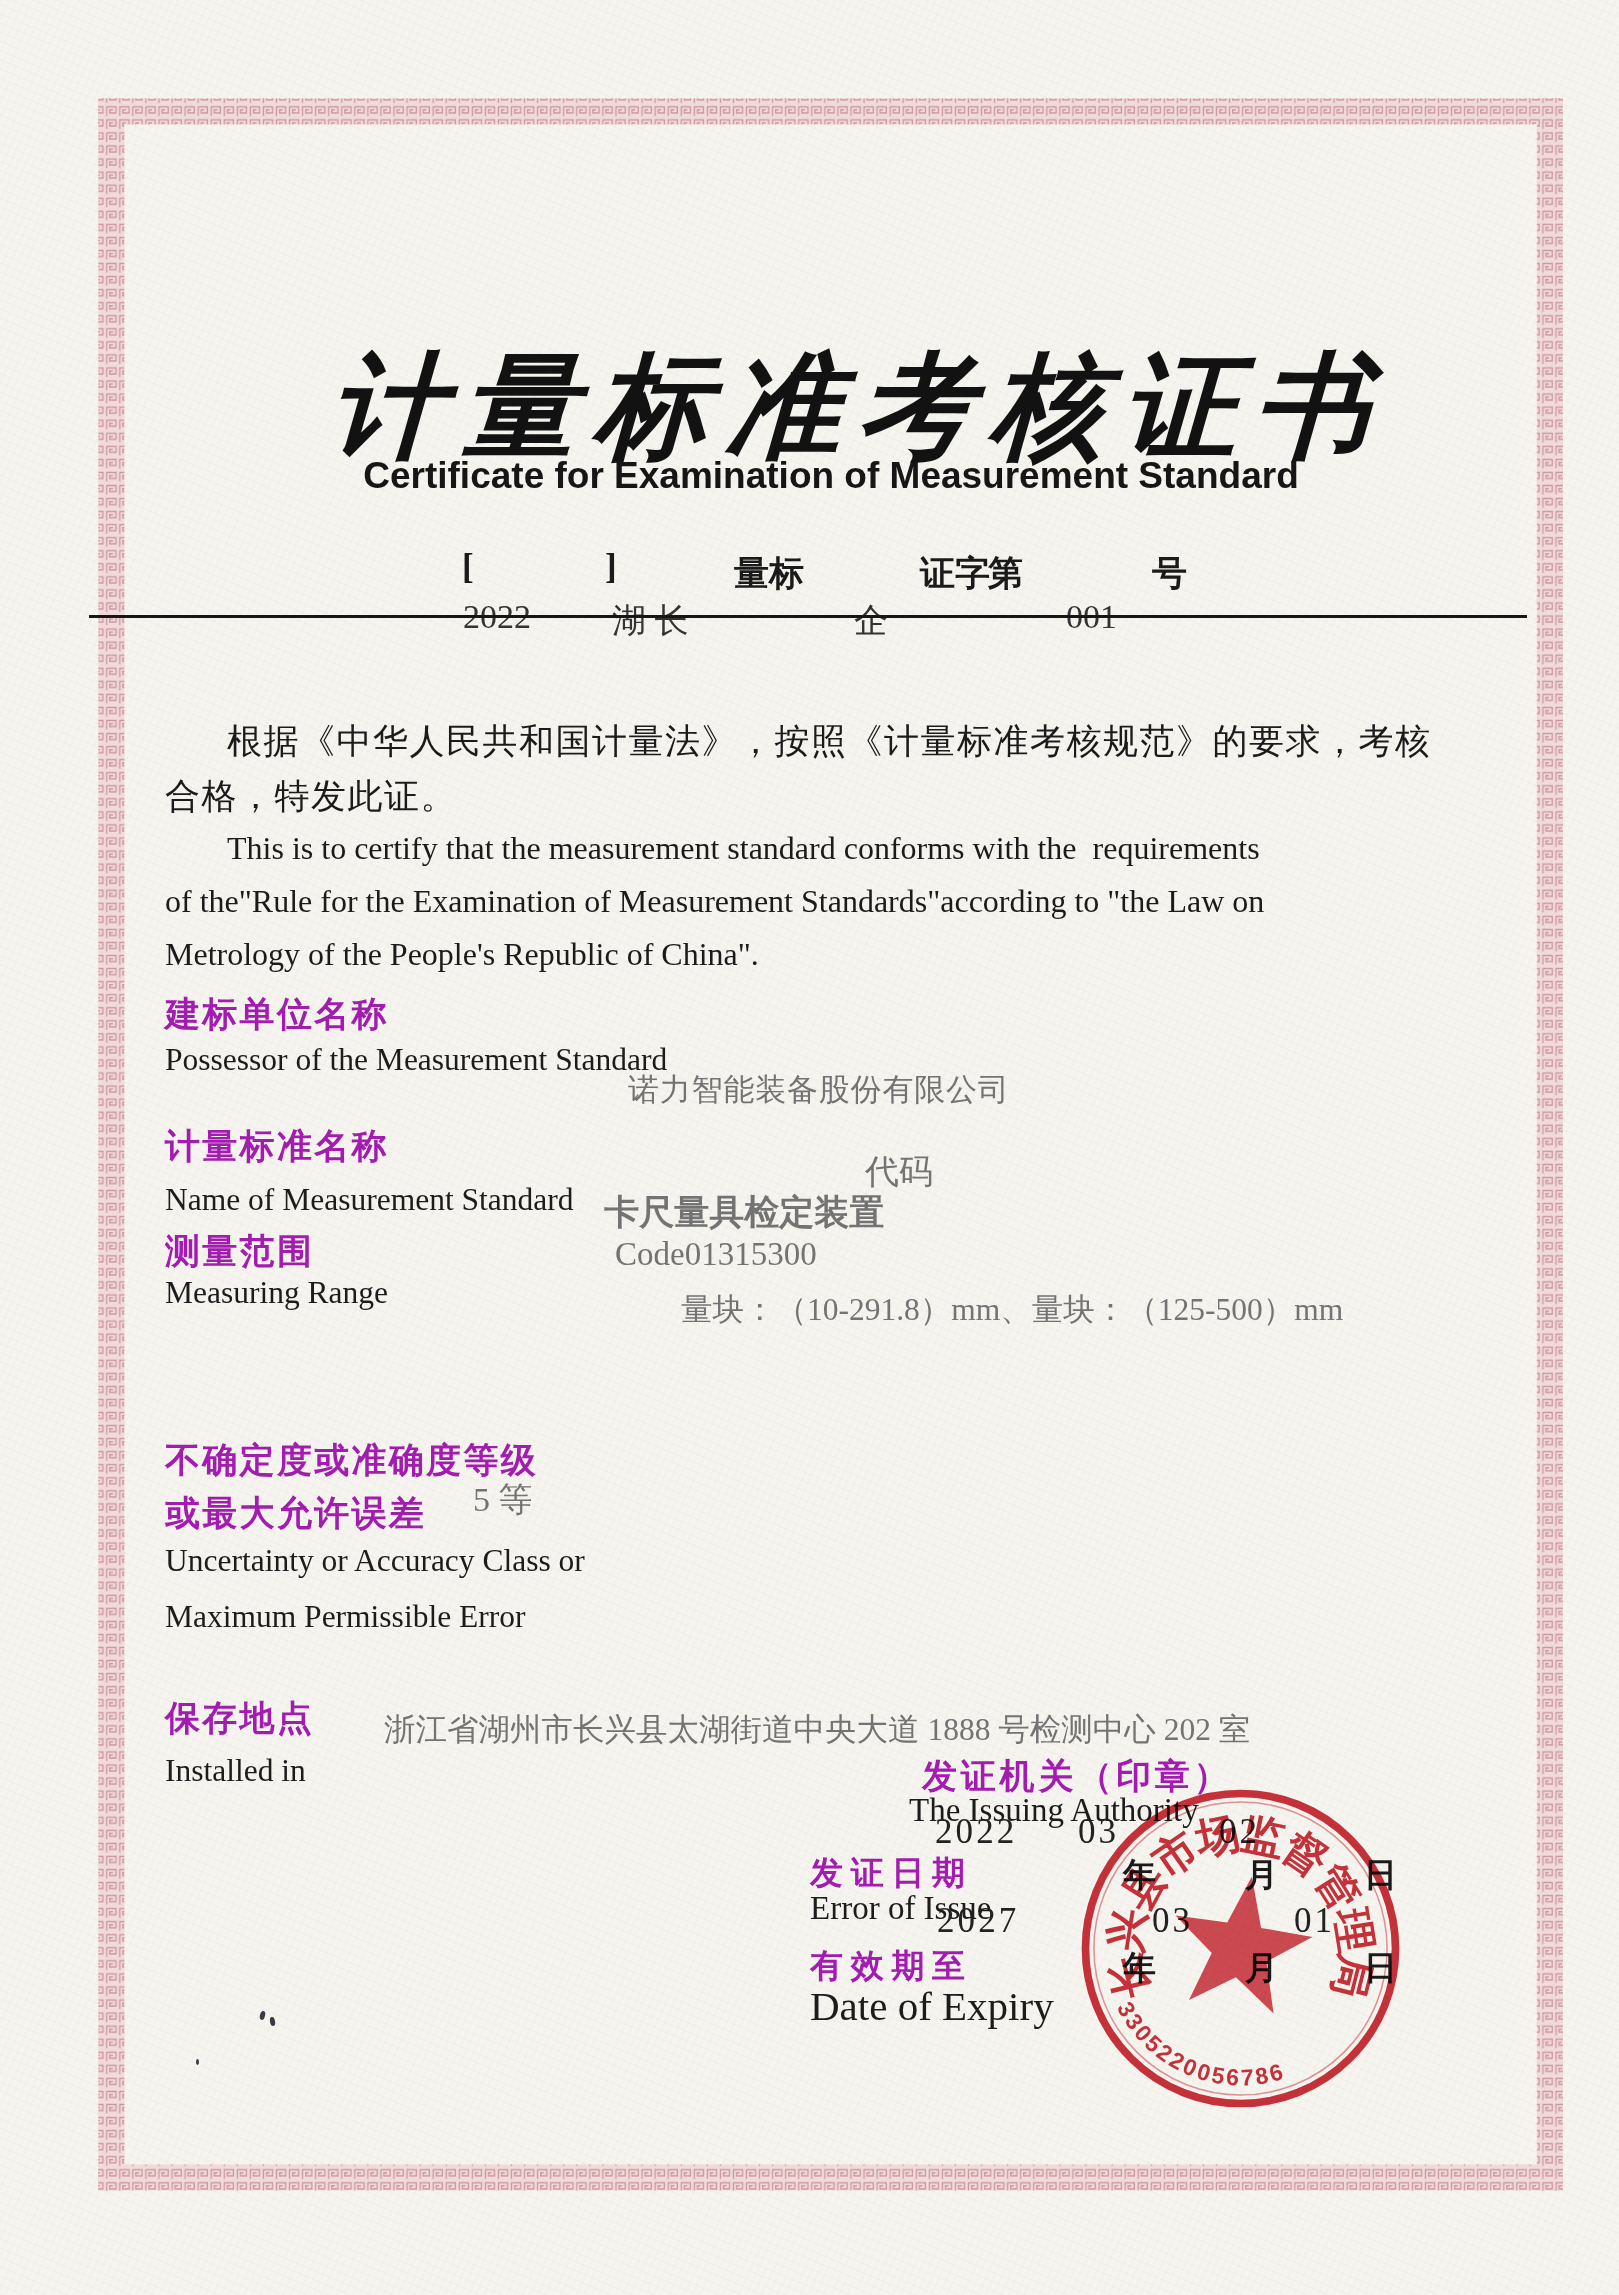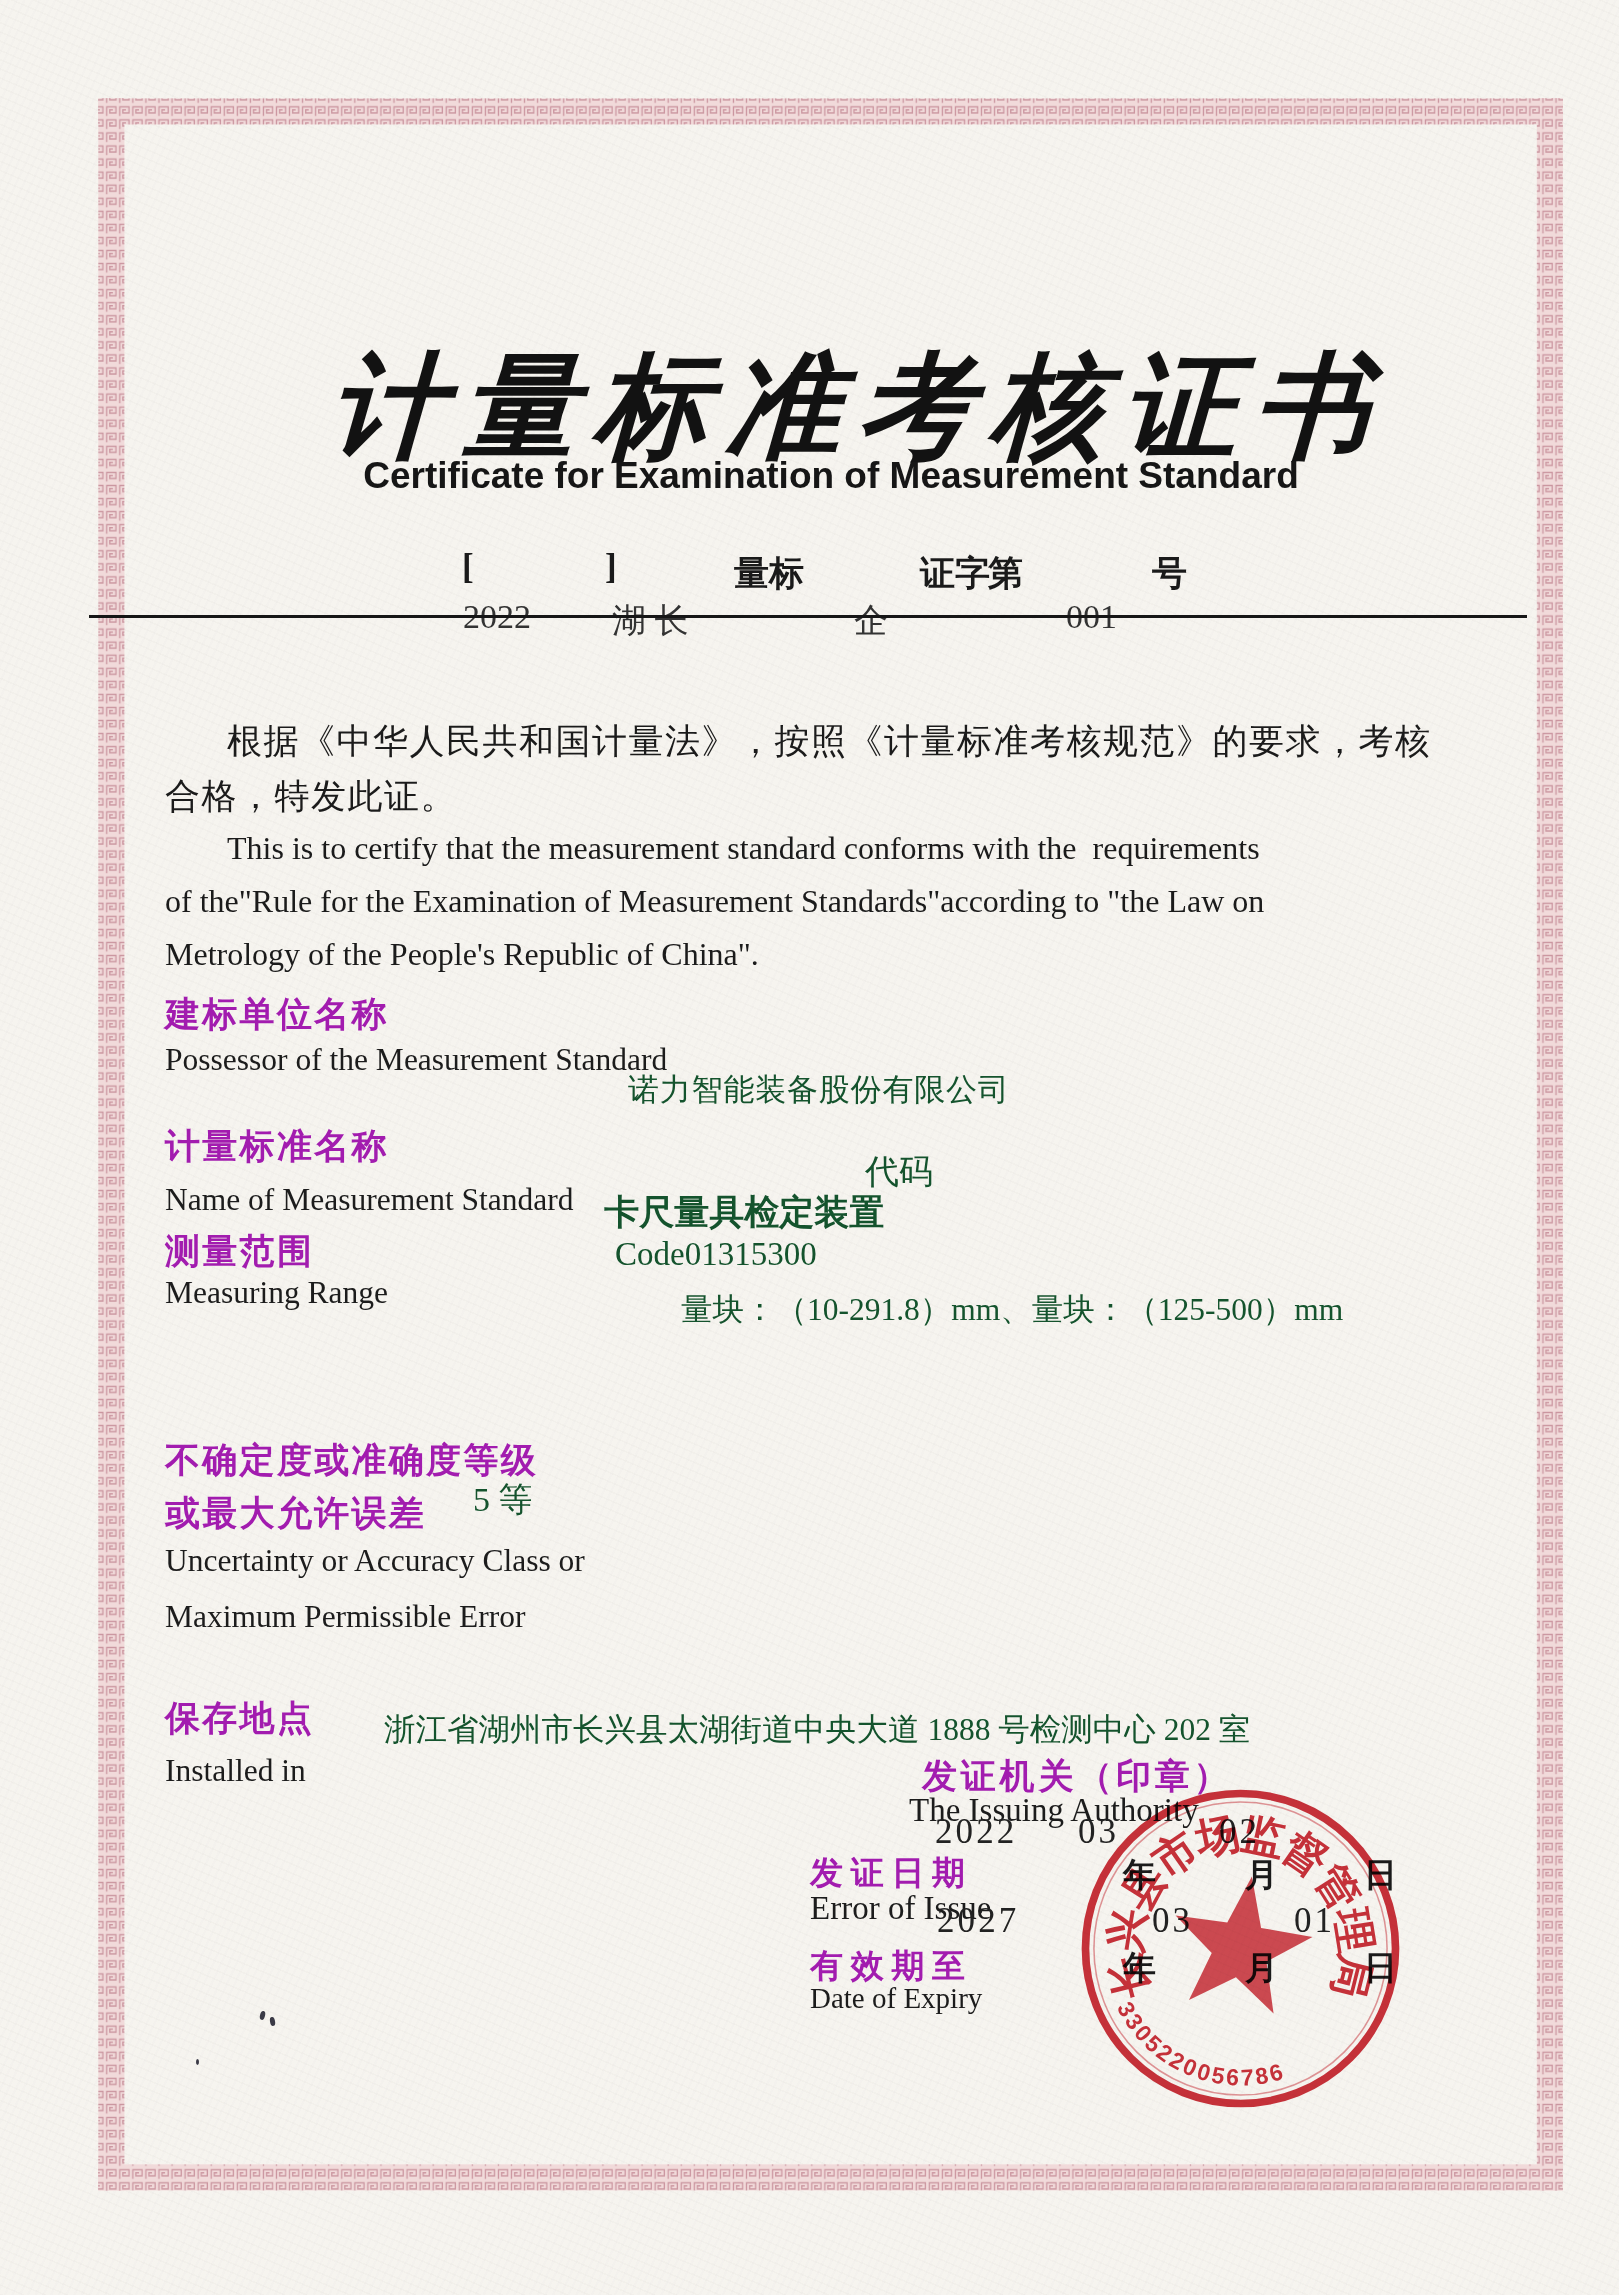--- a/index.html
+++ b/index.html
@@ -14,21 +14,21 @@
   .paper-texture{
     position:absolute;inset:0;
     background:
       repeating-linear-gradient(115deg, rgba(190,185,200,0.045) 0 2.3px, rgba(0,0,0,0) 2.3px 7px),
       repeating-linear-gradient(23deg, rgba(170,165,155,0.05) 0 1.5px, rgba(0,0,0,0) 1.5px 8.5px);
   }
   .abs{position:absolute;white-space:pre;}
   .cn{font-family:"Liberation Serif","DejaVu Serif",serif;}
   .cn-label{font-weight:700;font-size:35px;letter-spacing:2.3px;color:#a21caf;}
   .en-label{font-size:31.5px;color:#1c1c1c;}
-  .value{color:#14532d;}
+  .value{color:#737373;}
   .title-cn{
     font-size:115px;font-weight:700;letter-spacing:17px;
     color:#121212;font-style:italic; 
     transform:skewX(-2deg);
   }
   .title-en{font-family:"Liberation Sans","DejaVu Sans",sans-serif;font-weight:700;font-size:37px;color:#161616;letter-spacing:0px;}
   .certno-label{font-weight:700;font-size:35px;color:#1a1a1a;}
   .certno-value{font-size:34px;color:#333;}
   .rule{position:absolute;background:#161616;}
   .para{font-size:35px;color:#1b1b1b;letter-spacing:1.5px;}
@@ -121,21 +121,21 @@
   <div class="abs en-label" style="left:810px;top:1890px;font-size:33px;">Error of Issue</div>
 
   <span class="abs datefig" style="left:937px;top:1901px;">2027</span>
   <span class="abs datefig" style="left:1152px;top:1901px;">03</span>
   <span class="abs datefig" style="left:1294px;top:1901px;">01</span>
 
   <div class="abs cn-label cn" style="left:810px;top:1944px;font-size:33px;letter-spacing:7.7px;">有效期至</div>
   <span class="abs unit cn" style="left:1123px;top:1946px;">年</span>
   <span class="abs unit cn" style="left:1245px;top:1946px;">月</span>
   <span class="abs unit cn" style="left:1364px;top:1946px;">日</span>
-  <div class="abs en-label" style="left:810px;top:1982px;font-size:29px;">Date of Expiry</div>
+  <div class="abs en-label" style="left:810px;top:1982px;font-size:41px;">Date of Expiry</div>
 
   <div class="speck" style="left:260px;top:2011px;width:5.4px;height:9.2px;transform:rotate(14deg);"></div>
   <div class="speck" style="left:270px;top:2017px;width:4.6px;height:8.5px;transform:rotate(-10deg);"></div>
   <div class="speck" style="left:196px;top:2059px;width:3.1px;height:6.1px;"></div>
 
   <svg class="seal-svg" width="353" height="353" viewBox="-230 -230 460 460" style="position:absolute;left:1064px;top:1772px;" xmlns="http://www.w3.org/2000/svg">
     <circle cx="0" cy="0" r="202" fill="none" stroke-width="10" stroke="#c9232e"></circle>
     <circle cx="0" cy="0" r="191" fill="none" stroke="#c9232e" stroke-width="2" opacity="0.5"></circle>
     <path d="M 0,-95 L 22.3,-30.7 L 90.3,-29.4 L 36.1,11.7 L 55.8,76.9 L 0,38 L -55.8,76.9 L -36.1,11.7 L -90.3,-29.4 L -22.3,-30.7 Z" transform="rotate(9)" fill-opacity="0.88" fill="#c9232e"></path>
     <g id="seal-ring-chars" font-family="'Liberation Serif','DejaVu Serif',serif" font-weight="700">

